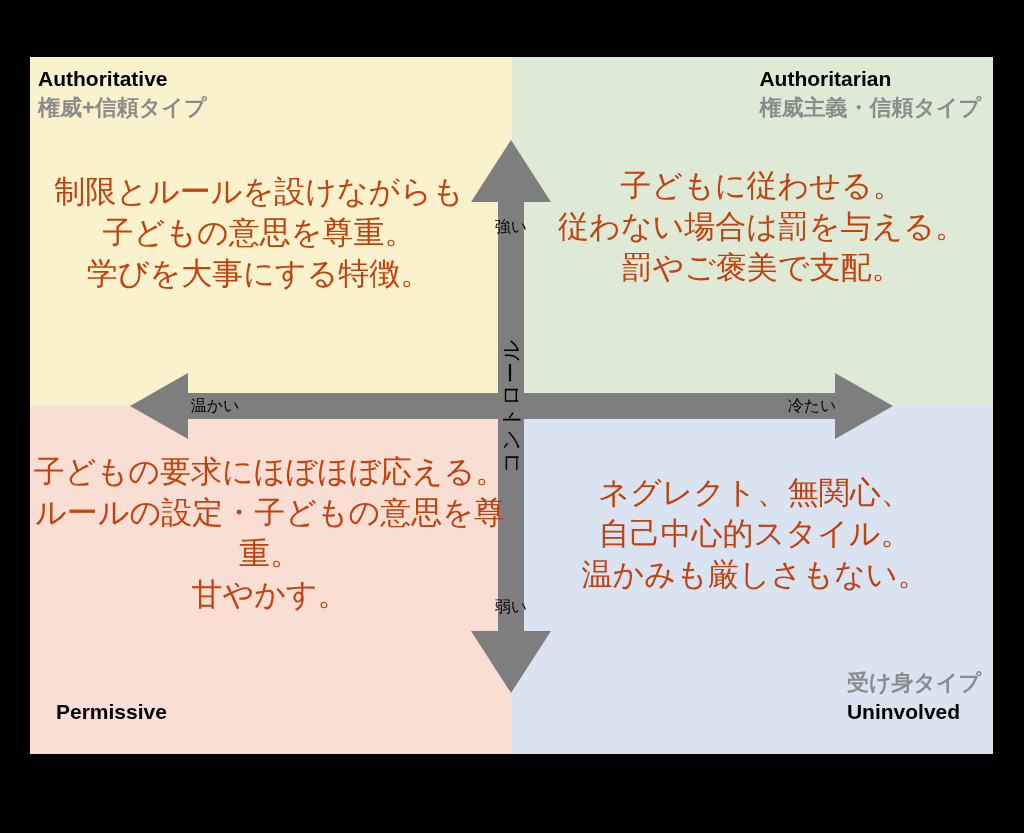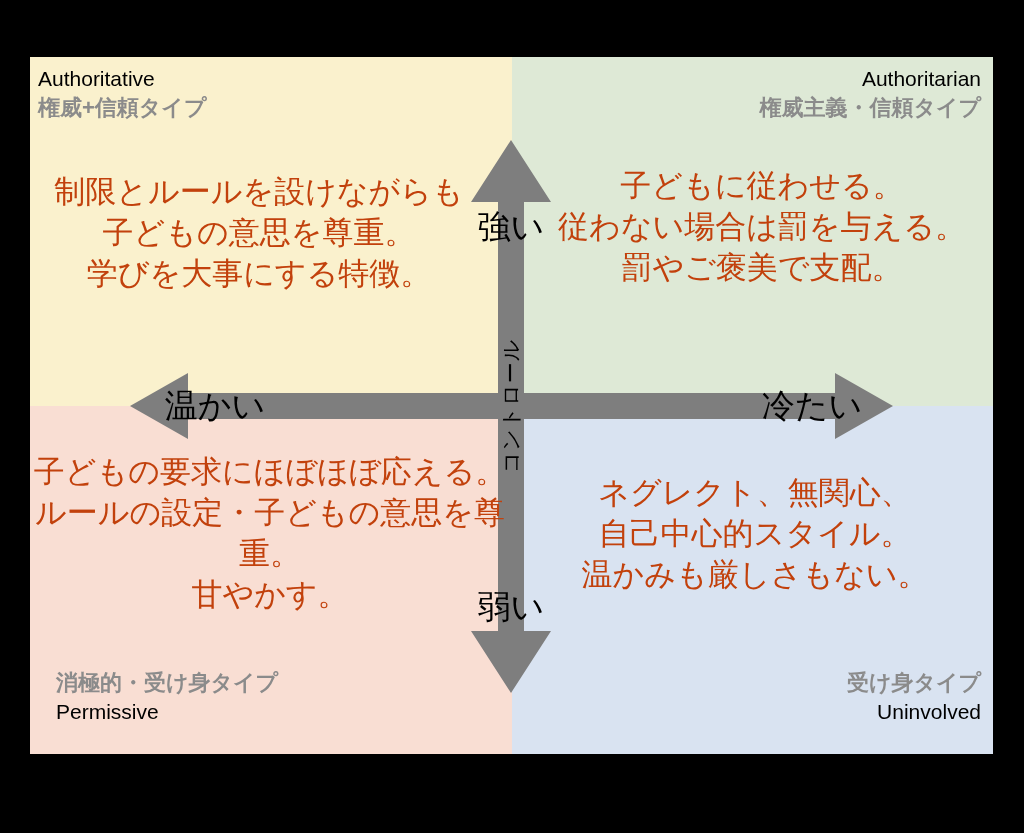--- a/index.html
+++ b/index.html
@@ -17,37 +17,37 @@
   }
   .quadgrid{
     position:absolute;inset:0;
     display:grid;
     grid-template-columns:1fr 1fr;
     grid-template-rows:1fr 1fr;
   }
   .quad{width:100%;height:100%;}
   .cross{position:absolute;inset:0;z-index:2;}
   .corner{position:absolute;z-index:3;line-height:1.35;}
-  .corner .en{font-size:21px;color:#000;font-weight:400;}
+  .corner .en{font-size:21px;color:#000;font-weight:700;}
   .corner .ja{font-size:22px;color:#8b8b8b;font-weight:bold;}
-  .corner.right{text-align:right;margin-left:13px;}
+  .corner.right{text-align:left;margin-left:13px;}
   .qbody{
     position:absolute;z-index:3;
     transform:translate(-50%,-50%);
     white-space:pre-line;
     text-align:center;
     font-family:Liberation Sans, sans-serif;
     font-size:31px;line-height:1.32;color:#c2410c;
     width:500px;
   }
   .axis-label{
     position:absolute;z-index:4;
     transform:translate(-50%,-50%);
     font-family:"Liberation Serif","DejaVu Serif",serif;
-    font-size:33px;color:#000;white-space:nowrap;
+    font-size:16px;color:#000;white-space:nowrap;
   }
   .axis-title-vertical{
     position:absolute;z-index:4;
     transform:translate(-50%,-50%) rotate(-90deg);
     font-family:"Liberation Serif","DejaVu Serif",serif;
     font-size:21px;color:#000;white-space:nowrap;
     letter-spacing:1px;
   }
 </style>
 </head>
@@ -72,21 +72,20 @@
       <div class="en">Authoritative</div>
       <div class="ja">権威+信頼タイプ</div>
     </div>
 
     <div class="corner right" style="right:12px;top:8px;">
       <div class="en">Authoritarian</div>
       <div class="ja">権威主義・信頼タイプ</div>
     </div>
 
     <div class="corner" style="left:26px;bottom:28px;">
-      <div class="ja">消極的・受け身タイプ</div>
       <div class="en">Permissive</div>
     </div>
 
     <div class="corner right" style="right:12px;bottom:28px;">
       <div class="ja">受け身タイプ</div>
       <div class="en">Uninvolved</div>
     </div>
 
     <div class="qbody" style="left:229px;top:176px;">制限とルールを設けながらも
 子どもの意思を尊重。

